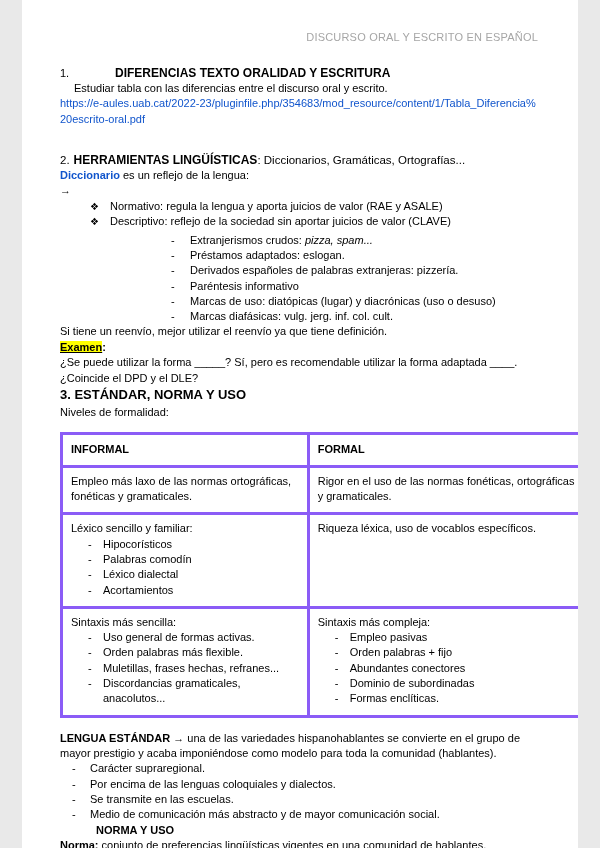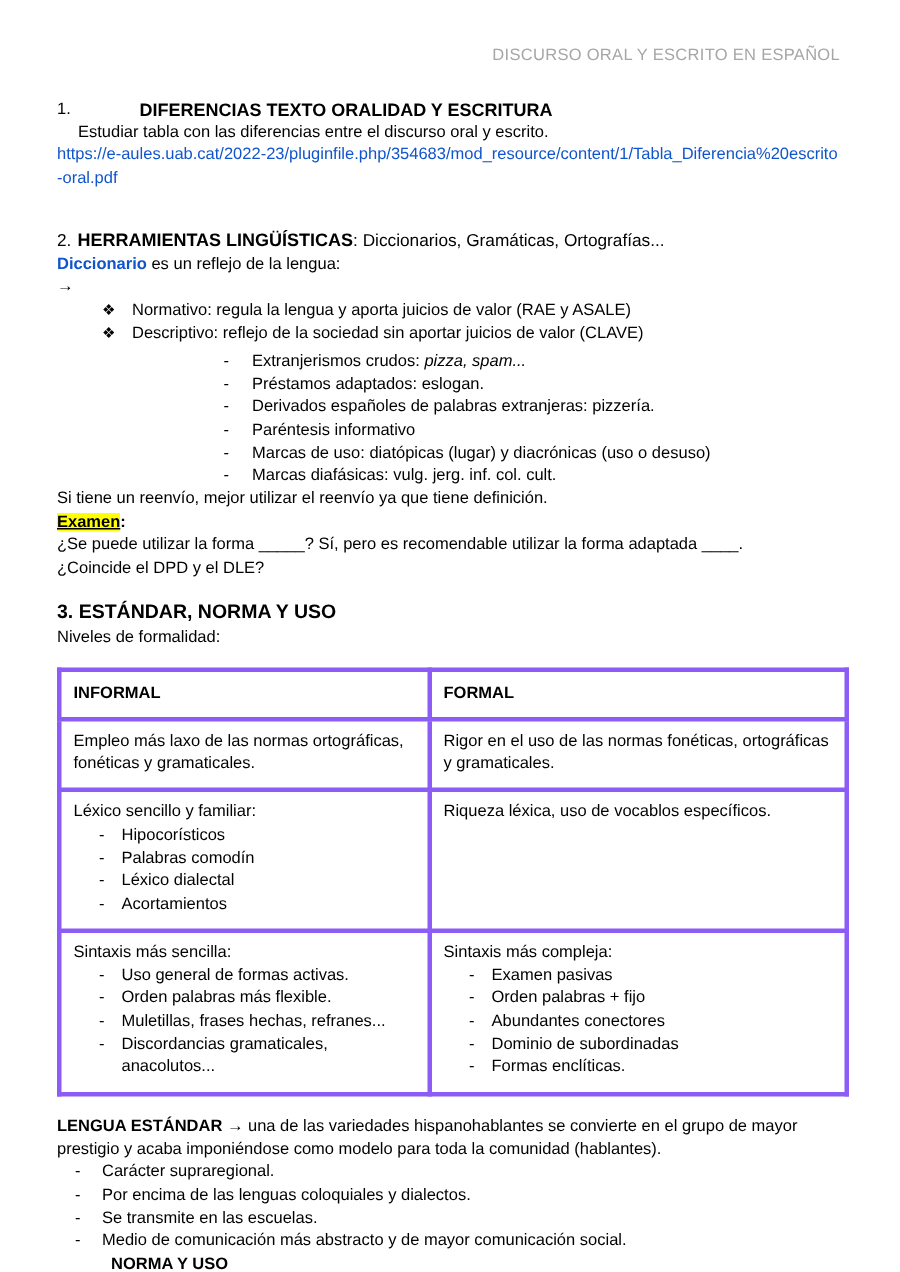--- a/index.html
+++ b/index.html
@@ -1,19 +1,19 @@
 <!DOCTYPE html>
 <html><head>
 <meta charset="utf-8">
 <style>
   * { margin:0; padding:0; box-sizing:border-box; }
   html,body { background:#e9e9e9; }
   body { font-family:"Liberation Sans","DejaVu Sans",sans-serif; font-size:11px; color:#000; }
   .page {
-    position:relative; width:600px; height:848px; margin:0 auto;
+    position:relative; width:556px; height:848px; margin:0 auto;
     background:#ffffff; padding:31px 40px 0 38px; overflow:hidden;
   }
   .doc-header { text-align:right; color:#a6a6a6; font-size:11px; line-height:13px; letter-spacing:.2px; }
 
   .line { line-height:15.4px; }
 
   
   .h1 { display:flex; margin-top:22px; line-height:15px; }
   .h1 .h-num { width:17px; font-weight:normal; font-size:11px; }
   .h1 .h-title { font-weight:bold; font-size:12px;padding-left:38px; }
@@ -29,21 +29,21 @@
   .arrow-marker { margin-right:5px; }
   .diamond-list .li { display:flex; margin-left:30px; line-height:15.4px; }
   .diamond-list .diamond { width:20px; font-size:10px; }
   .dash-li { display:flex; line-height:15.3px; }
   .dash-li .dash { flex:0 0 auto; }
   .dash-list-2 { margin-left:111px; margin-top:3px; }
   .dash-list-2 .dash { width:19px; }
   .hl-yellow { background:#ffff00; font-weight:bold;text-decoration:underline; }
 
   
-  .h3 { margin-top:12px; font-size:13px; font-weight:bold; line-height:17px; }
+  .h3 { font-size:13px; font-weight:bold; line-height:17px; }
   .subtitle { margin-top:2px; line-height:15.4px; }
   table.formality { border-collapse:collapse; margin-top:12px; width:528px; border:1.5px solid #000; }
   table.formality th, table.formality td {
     border:3px solid #8b5cf6; vertical-align:top; text-align:left;
     padding:6px 8px 8px 8px; font-size:11px; line-height:15.3px;
   }
   table.formality th { font-weight:bold; padding-top:7px; padding-bottom:7px; }
   col.c-informal { width:248px; }
   col.c-formal { width:280px; }
   .cell-list { margin-left:17px; }
@@ -189,21 +189,21 @@
                 <span class="dash">-</span>
                 <span>Discordancias gramaticales, anacolutos...</span>
               </div>
         </div>
       </td>
       <td>
         <div>Sintaxis más compleja:</div>
         <div class="cell-list">
           <div class="dash-li">
                 <span class="dash">-</span>
-                <span>Examen pasivas</span>
+                <span>Empleo pasivas</span>
               </div>
           <div class="dash-li">
                 <span class="dash">-</span>
                 <span>Orden palabras + fijo</span>
               </div>
           <div class="dash-li">
                 <span class="dash">-</span>
                 <span>Abundantes conectores</span>
               </div>
           <div class="dash-li">

